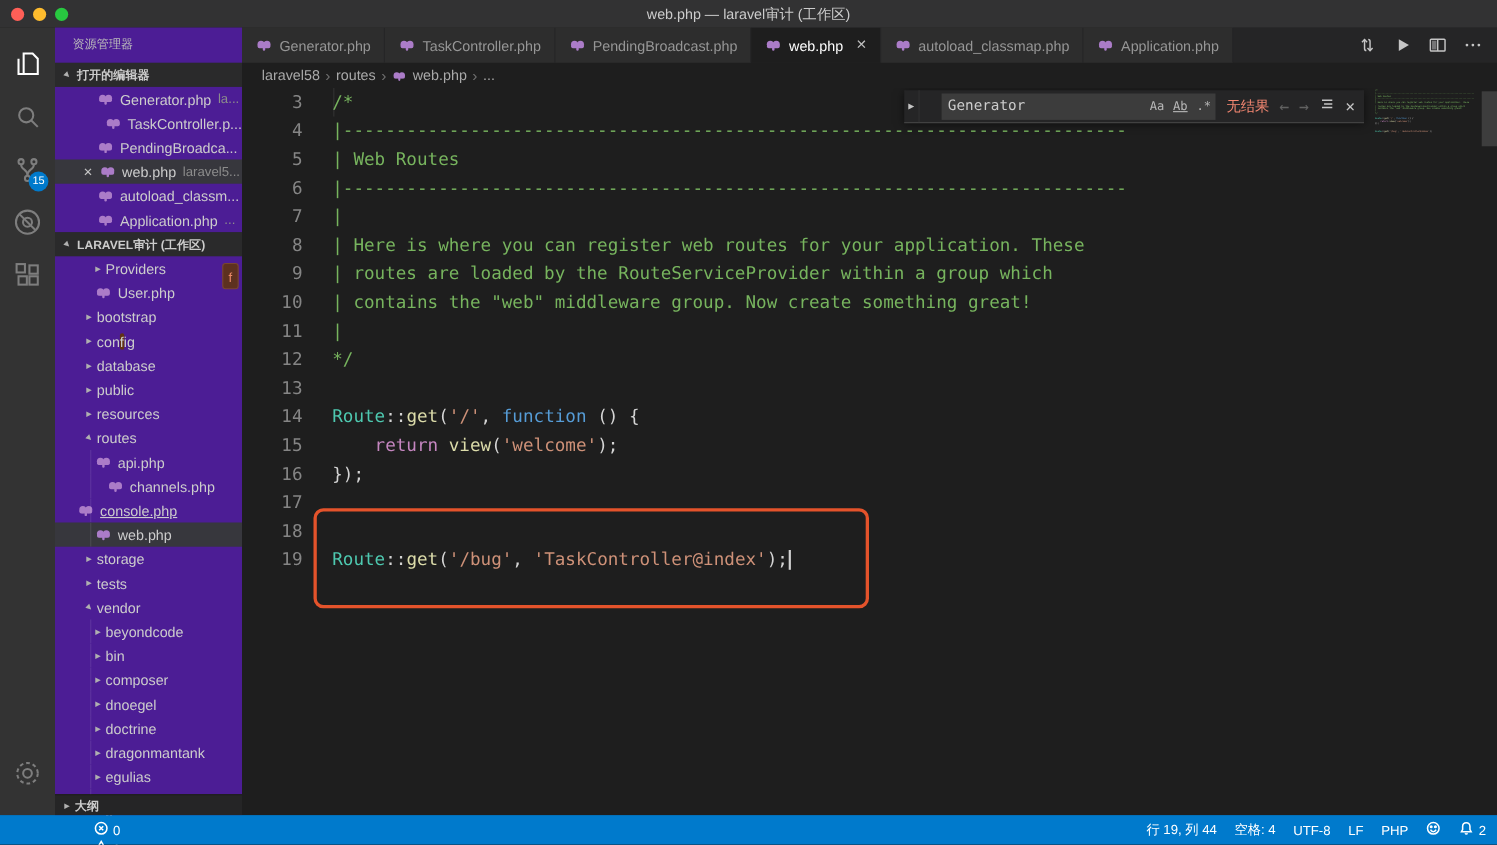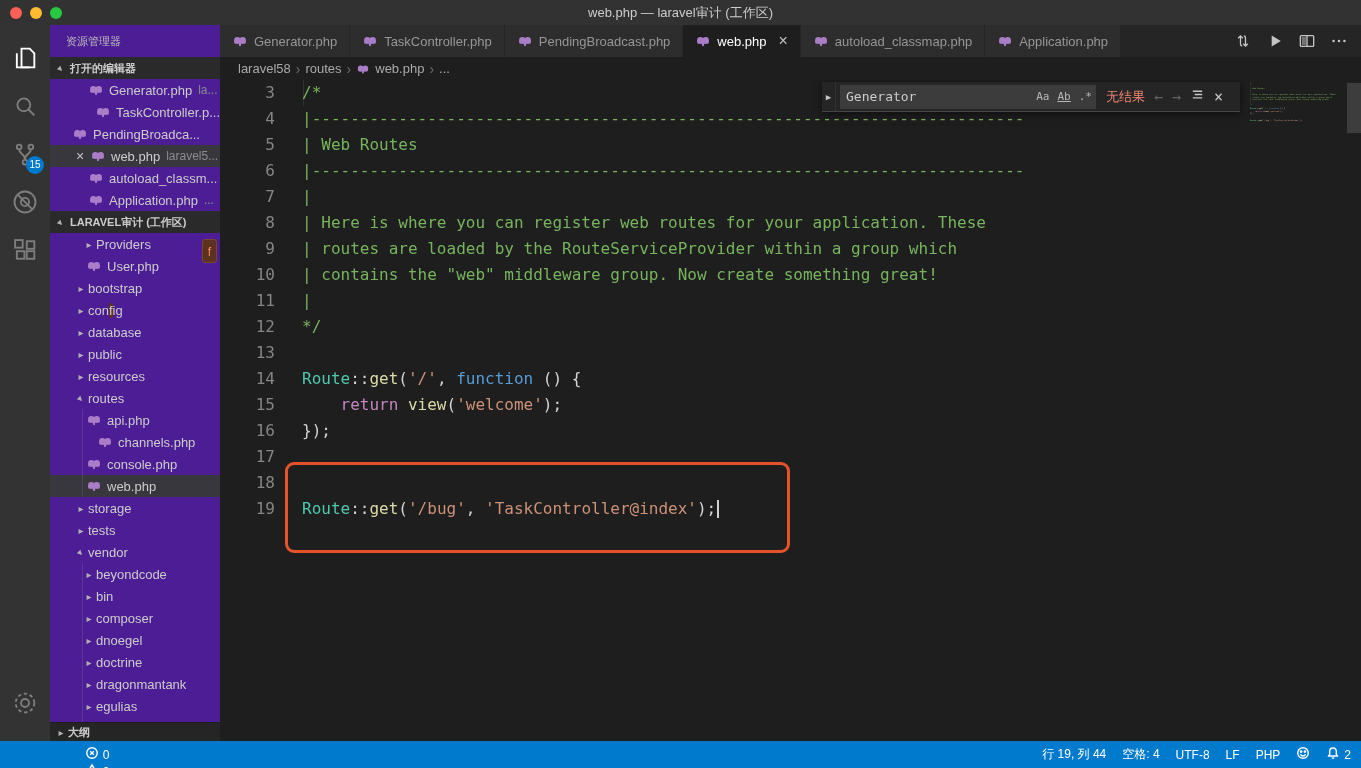--- a/index.html
+++ b/index.html
@@ -69,21 +69,21 @@
   .tok-m{color:var(--control,#C586C0)} .tok-s{color:var(--string,#CE9178)}
   .tok-p{color:var(--foreground,#D4D4D4)}
   .indent-guide { position:absolute; left:83px; top:0; height:26px; width:1px; background:rgba(255,255,255,.09); }
   .cursor { display:inline-block; width:2px; height:18px; background:#d0d0d0; vertical-align:middle; margin-left:1px; transform:translateY(-1px); }
 
   .annotation { position:absolute; left:65px; top:382px; width:505px; height:91px; border:3px solid var(--accent_annotation,#E4532B); border-radius:9px; z-index:4; }
 
   
   .find { position:absolute; top:2px; left:602px; width:418px; height:30px; background:#252526; display:flex; align-items:center; box-shadow:0 2px 8px rgba(0,0,0,.55); z-index:5; border-bottom:1px solid #454545; }
   .find-toggle { width:14px; height:100%; display:flex; align-items:center; justify-content:center; color:#c5c5c5; font-size:9px; border-right:1px solid #303031; }
-  .find-input-wrap { width:256px; height:24px; background:#3C3C3C; margin-left:4px; display:flex; align-items:center; }
+  .find-input-wrap { width:256px; height:24px; background:#3C3C3C; margin-left:20px; display:flex; align-items:center; }
   .find-input { flex:1; background:transparent; border:none; outline:none; color:#cccccc; font-size:13px; padding:0 6px; font-family:inherit; min-width:0; }
   .find-opt { color:#b8b8b8; font-size:11px; padding:0 4px; flex:none; }
   .find-opt.ww { text-decoration:underline; }
   .find-results { color:var(--no_results,#F48771); font-size:13px; margin-left:10px; white-space:nowrap; }
   .find-btn { color:#626262; font-size:15px; margin-left:9px; }
   .find-btn.on { color:#c5c5c5; }
   .find-btn svg { width:15px; height:15px; }
   .find-close { color:#c5c5c5; font-size:15px; margin:0 8px 0 9px; }
 
   
@@ -181,21 +181,21 @@
             <span class="phpico"><svg viewBox="0 0 16 16" fill="none" stroke="currentColor" stroke-width="1.6">
                 <g fill="currentColor" stroke="none">
                   <circle cx="5.3" cy="7.3" r="3.2"></circle>
                   <circle cx="10.7" cy="7.3" r="3.2"></circle>
                   <rect x="2.2" y="7" width="11.6" height="3.8" rx="1.6"></rect>
                   <rect x="6.9" y="8" width="2.2" height="5.2" rx="1.1"></rect>
                 </g>
               </svg></span>
             <span>TaskController.p...</span>
           </div>
-          <div class="row" style="padding-left: 22px;">
+          <div class="row" style="padding-left: 38px;">
             <span class="phpico"><svg viewBox="0 0 16 16" fill="none" stroke="currentColor" stroke-width="1.6">
                 <g fill="currentColor" stroke="none">
                   <circle cx="5.3" cy="7.3" r="3.2"></circle>
                   <circle cx="10.7" cy="7.3" r="3.2"></circle>
                   <rect x="2.2" y="7" width="11.6" height="3.8" rx="1.6"></rect>
                   <rect x="6.9" y="8" width="2.2" height="5.2" rx="1.1"></rect>
                 </g>
               </svg></span>
             <span>PendingBroadca...</span>
           </div>
@@ -297,21 +297,21 @@
             <span class="phpico"><svg viewBox="0 0 16 16" fill="none" stroke="currentColor" stroke-width="1.6">
                 <g fill="currentColor" stroke="none">
                   <circle cx="5.3" cy="7.3" r="3.2"></circle>
                   <circle cx="10.7" cy="7.3" r="3.2"></circle>
                   <rect x="2.2" y="7" width="11.6" height="3.8" rx="1.6"></rect>
                   <rect x="6.9" y="8" width="2.2" height="5.2" rx="1.1"></rect>
                 </g>
               </svg></span>
             <span>channels.php</span>
           </div>
-          <div class="row" style="padding-left: 36px;">
+          <div class="row" style="padding-left: 20px; text-decoration: underline;">
             <span class="guide"></span>
             <span class="phpico"><svg viewBox="0 0 16 16" fill="none" stroke="currentColor" stroke-width="1.6">
                 <g fill="currentColor" stroke="none">
                   <circle cx="5.3" cy="7.3" r="3.2"></circle>
                   <circle cx="10.7" cy="7.3" r="3.2"></circle>
                   <rect x="2.2" y="7" width="11.6" height="3.8" rx="1.6"></rect>
                   <rect x="6.9" y="8" width="2.2" height="5.2" rx="1.1"></rect>
                 </g>
               </svg></span>
             <span>console.php</span>

